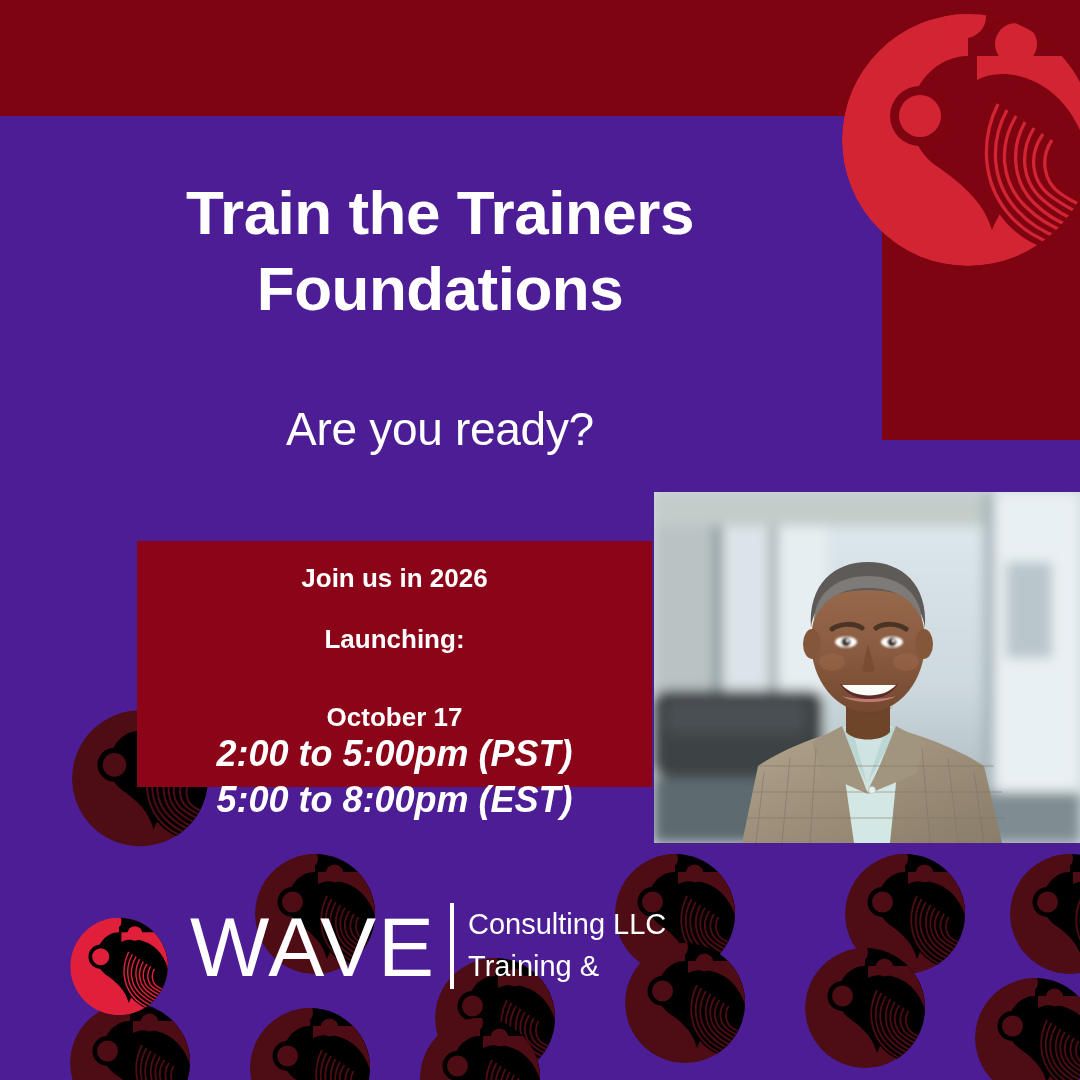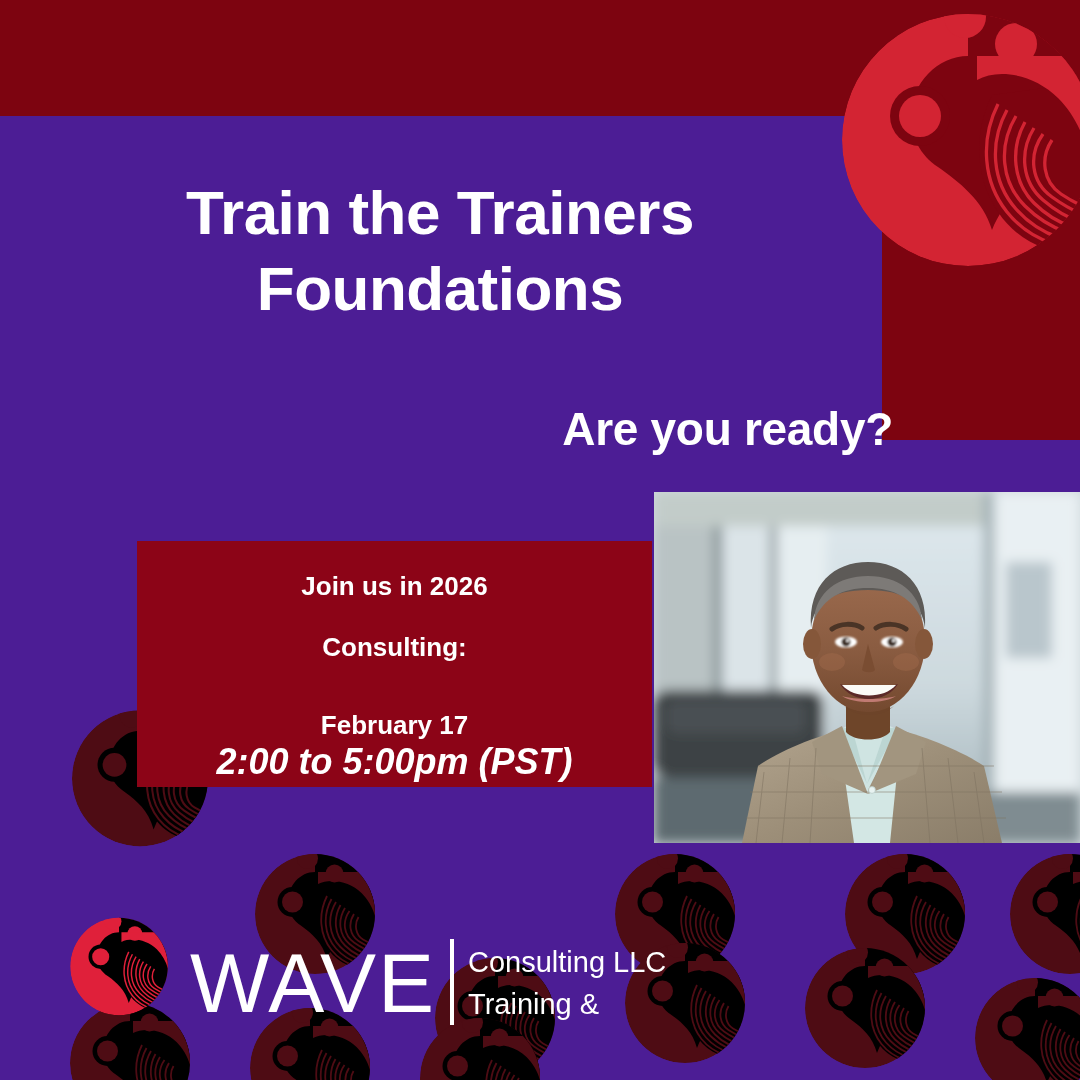--- a/index.html
+++ b/index.html
@@ -56,46 +56,45 @@
     font-size:62px;
     font-weight:bold;
     line-height:1.22;
     letter-spacing:-0.5px;
     z-index:4;
   }
   .subhead{
     position:absolute;
     left:0; top:402px;
     width:880px;
-    text-align:right;
+    text-align:center;
     color:#ffffff;
     font-size:46px;
-    font-weight:bold;
+    font-weight:normal;
     letter-spacing:-0.3px;
     z-index:4;
-    margin-left:13px;
   }
 
   
   .info-panel{
     position:absolute;
     left:137px; top:541px;
     width:515px; height:246px;
     background:#8C0417;
     z-index:3;
     color:#ffffff;
     text-align:center;
     padding-top:16px;
   }
   .info-line{
     font-size:26px;
     font-weight:bold;
     line-height:1.05;
   }
-  .info-join{ margin-top:16px; }
+  .info-join{ margin-top:8px; }
   .info-launch{ margin-top:34px; }
   .info-date{ margin-top:50px; }
   .info-time{
     font-size:36px;
     font-weight:bold;
     font-style:italic;
     line-height:1.28;
   }
 
   
@@ -109,21 +108,21 @@
   }
   .photo svg{display:block;width:100%;height:100%;}
 
   
   .logo-lockup{
     position:absolute;
     left:58px; top:903px;
     height:122px;
     z-index:6;
     display:flex;
-    align-items:flex-end;
+    align-items:flex-start;
   }
   .logo-mark{ width:122px;height:122px;flex:0 0 122px; }
   .logo-word{
     color:#ffffff;
     font-size:84px;
     font-weight:300;
     letter-spacing:2px;
     line-height:1;
     margin-left:10px;
     margin-top:2px;
@@ -549,23 +548,24 @@
 
   <div class="headline">
     <div>Train the Trainers</div>
     <div>Foundations</div>
   </div>
 
   <div class="subhead">Are you ready?</div>
 
   <div class="info-panel">
     <div class="info-line info-join">Join us in 2026</div>
-    <div class="info-line info-launch">Consulting:</div>
-    <div class="info-line info-date">February 17</div>
+    <div class="info-line info-launch">Launching:</div>
+    <div class="info-line info-date">October 17</div>
     <div class="info-time">2:00 to 5:00pm (PST)</div>
+    <div class="info-time">5:00 to 8:00pm (EST)</div>
   </div>
 
   <div class="photo">
     <svg viewBox="0 0 426 351" xmlns="http://www.w3.org/2000/svg" preserveAspectRatio="xMidYMid slice">
       <defs>
         <linearGradient id="winG" x1="0" y1="0" x2="0" y2="1">
           <stop offset="0%" stop-color="#dfe9ee"></stop>
           <stop offset="55%" stop-color="#cdd9de"></stop>
           <stop offset="100%" stop-color="#9fb0b6"></stop>
         </linearGradient>

